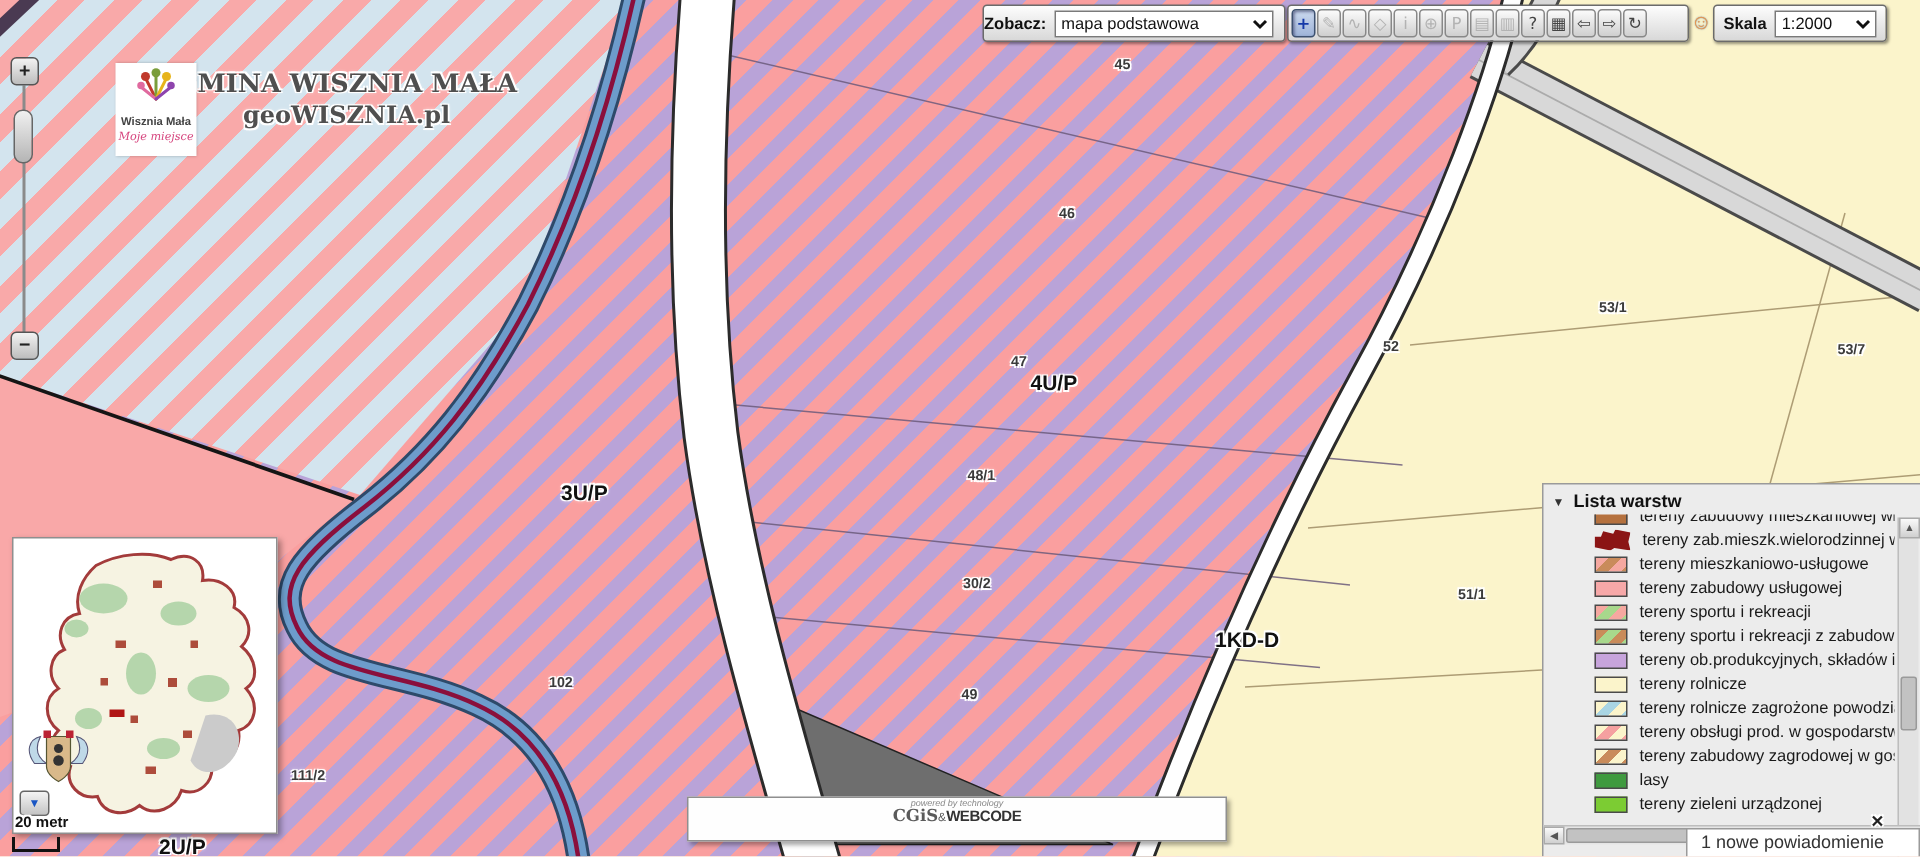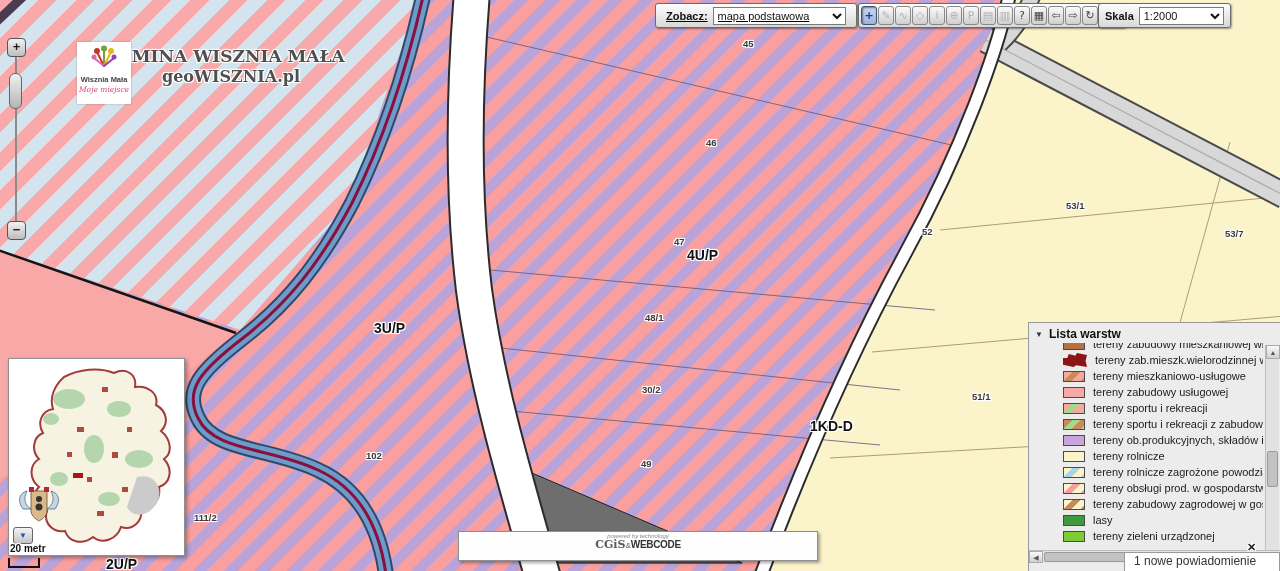--- a/index.html
+++ b/index.html
@@ -37,31 +37,31 @@
   
   .zbtn{position:absolute;left:7px;width:19px;height:19px;z-index:5;border:1px solid #555;border-radius:4px;
     background:linear-gradient(#F2F2F2,#BDBDBD);color:#222;font-size:13px;font-weight:bold;line-height:16px;text-align:center;cursor:pointer;}
   #zoom-track{position:absolute;left:15px;top:57px;width:2px;height:165px;background:#8a8a8a;z-index:4;}
   #zoom-handle{position:absolute;left:9px;top:73px;width:13px;height:36px;z-index:5;border:1px solid #666;border-radius:6px;
     background:linear-gradient(#F0F0F0,#B5B5B5);}
 
   
   .bar{position:absolute;top:3px;height:25px;z-index:7;border:1px solid #6b6b6b;border-radius:3px;
     background:linear-gradient(#FDFDFD,#D8D8D8);box-shadow:1px 1px 2px rgba(0,0,0,.4);display:flex;align-items:center;}
-  #view-bar{left:655px;width:202px;padding:0 10px;text-decoration:underline;}
+  #view-bar{left:655px;width:202px;padding:0 0;}
   #view-bar label,#scale-bar label{font-size:11px;font-weight:bold;color:#111;margin-right:5px;white-space:nowrap;}
   .bar select{font-size:11px;height:18px;border:1px solid #7a7a7a;background:#fff;color:#111;}
   #view-select{width:146px;}
   #tools-bar{left:858px;width:268px;padding:0 2px;gap:1px;}
   .tbtn{width:16px;height:19px;border:1px solid #888;border-radius:3px;background:linear-gradient(#FBFBFB,#CFCFCF);
     font-size:11px;line-height:16px;text-align:center;color:#444;padding:0;cursor:pointer;font-family:"DejaVu Sans",sans-serif;}
   .tbtn.active{background:linear-gradient(#CBD9EF,#9FB4D8);border-color:#3d5170;color:#1438A8;font-weight:bold;box-shadow:inset 1px 1px 2px rgba(0,0,50,.45);}
   .tbtn.disabled{color:#b3b3b3;}
   #user-icon{position:absolute;left:1127px;top:6px;z-index:7;font-size:14px;color:#E8964B;text-shadow:0 0 1px #5577aa;}
-  #scale-bar{left:1098px;width:133px;padding:0 6px;}
+  #scale-bar{left:1142px;width:116px;padding:0 6px;}
   #scale-select{width:90px;}
 
   
   #layers-panel{position:absolute;left:1028px;top:322px;width:252px;height:249px;z-index:6;
     background:#ECECEC;border-top:1px solid #9a9a9a;border-left:1px solid #9a9a9a;}
   #layers-header{display:flex;align-items:center;gap:6px;padding:4px 6px 3px;}
   #layers-collapse{font-size:8px;color:#333;}
   #layers-title{font-size:12px;font-weight:bold;color:#111;}
   #legend-list{position:absolute;left:0;top:20px;width:234px;height:207px;overflow:hidden;}
   .lrow{display:flex;align-items:center;gap:8px;height:16px;padding-left:34px;white-space:nowrap;}

